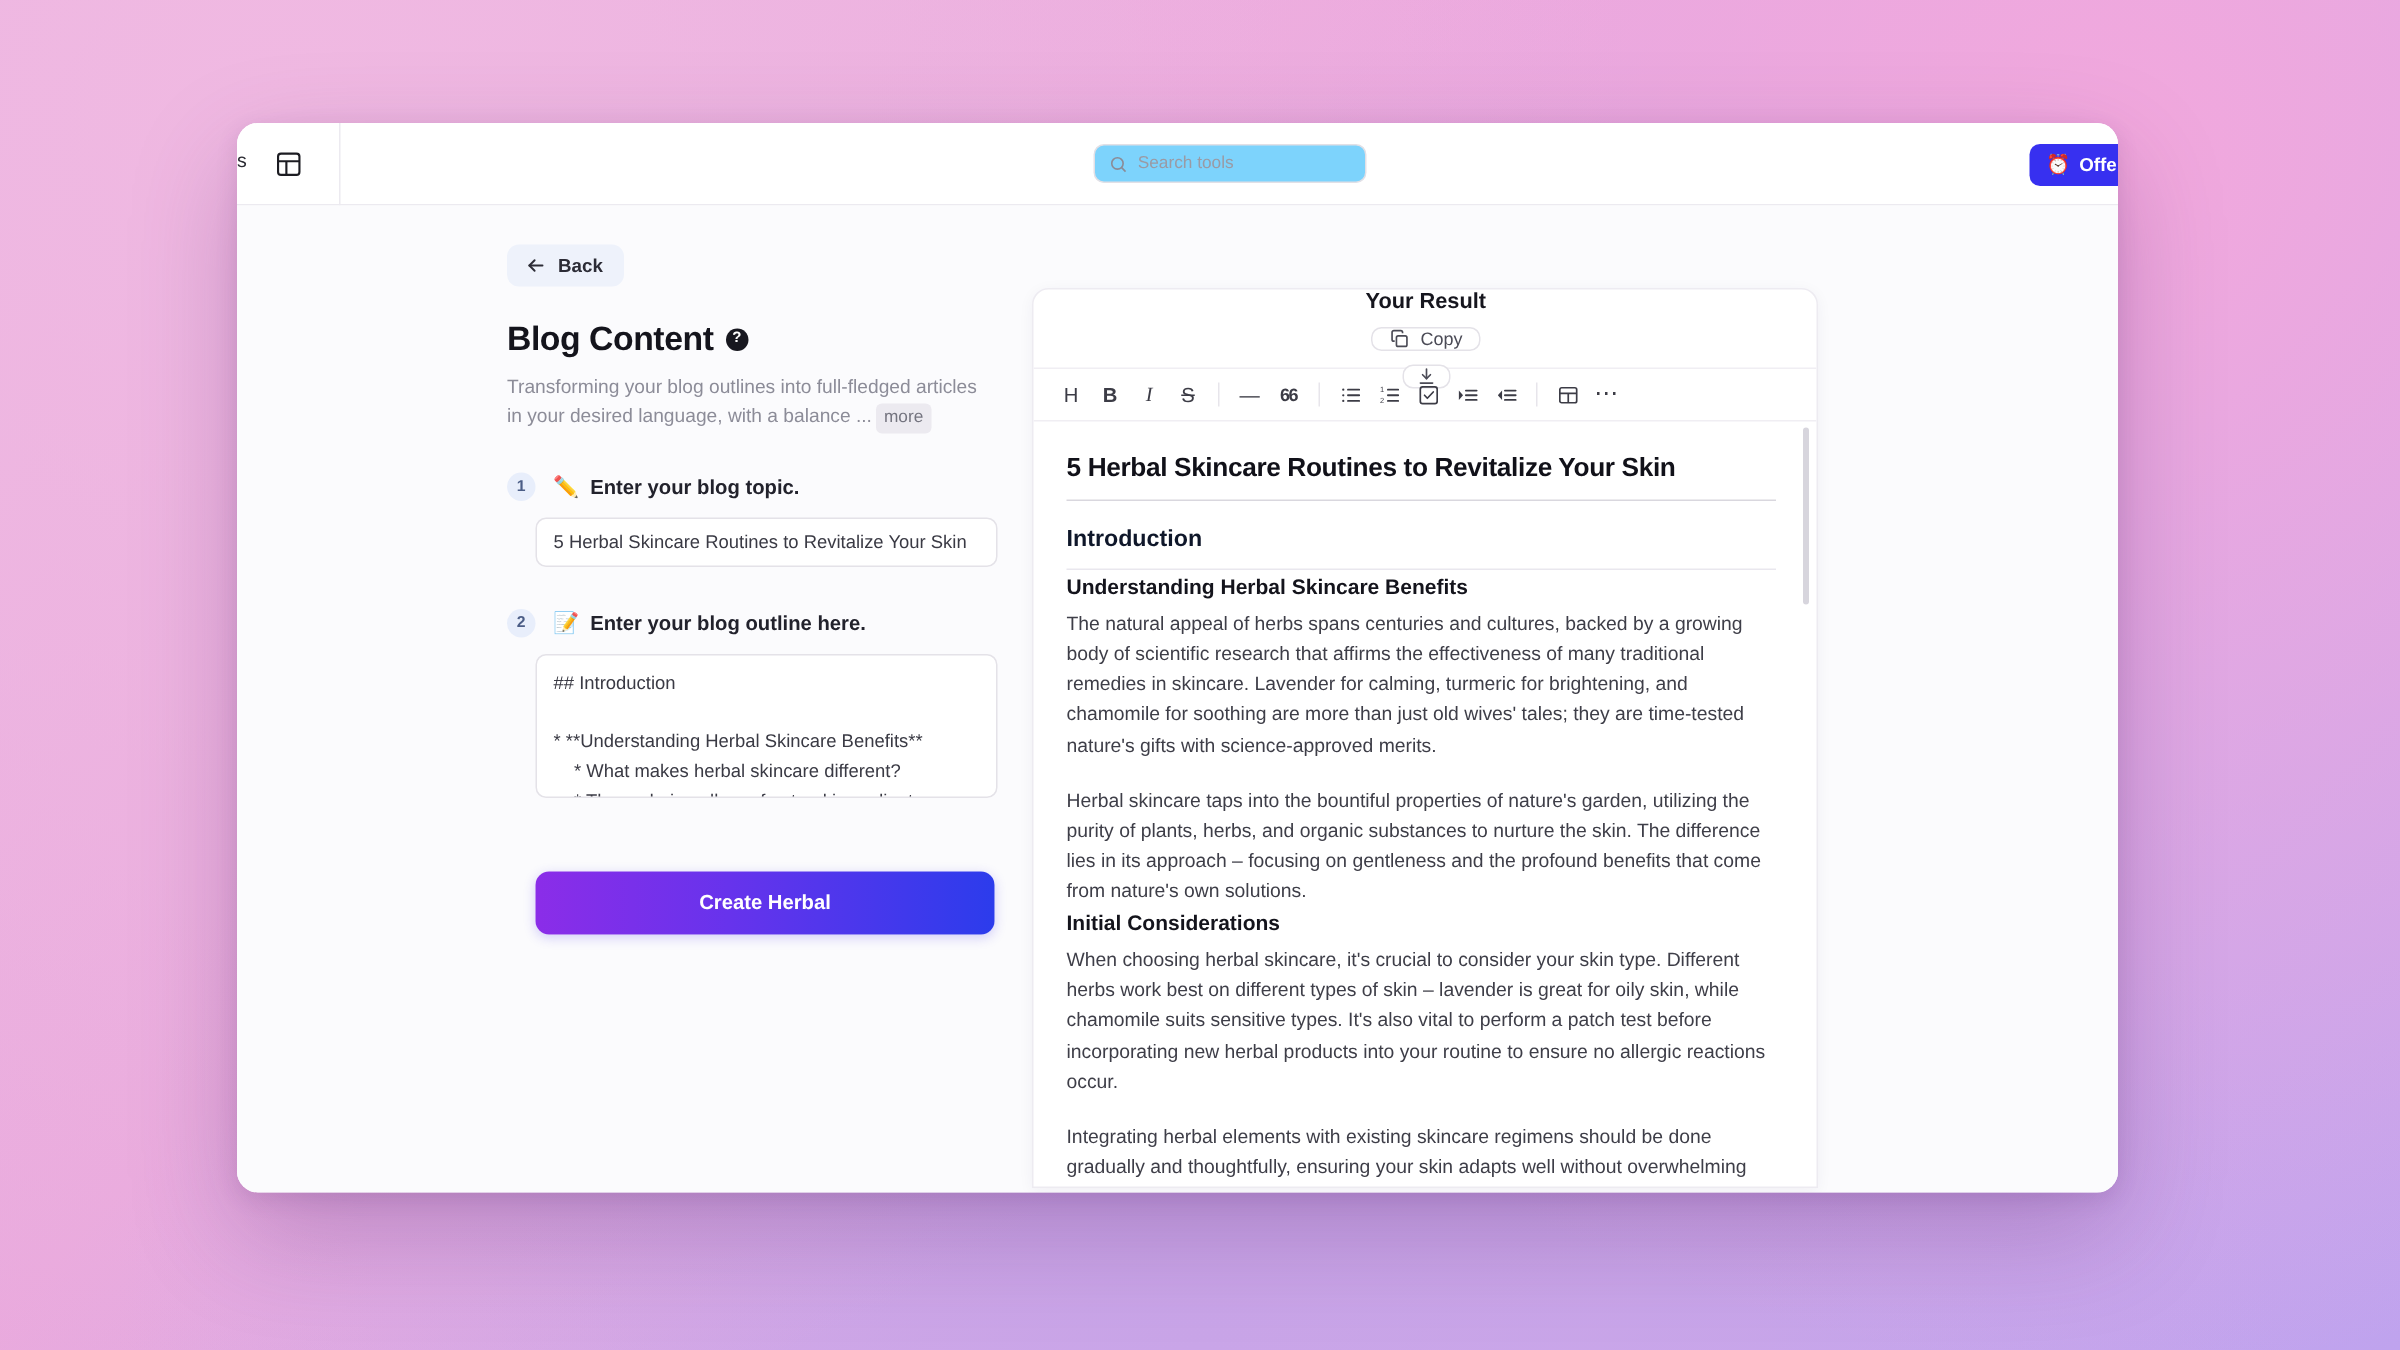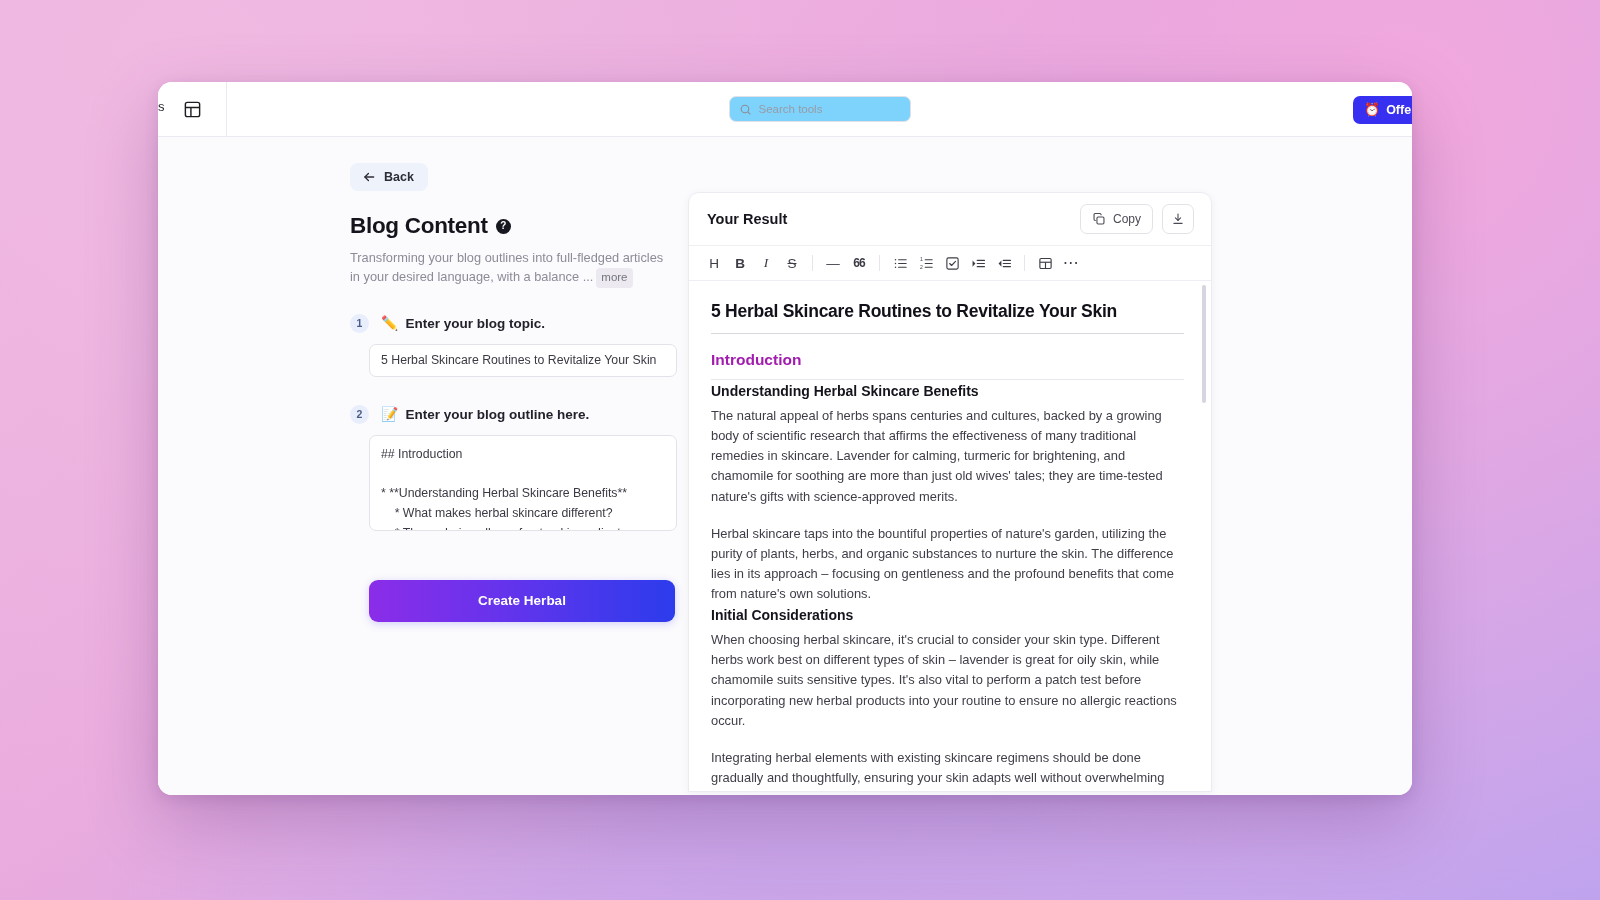--- a/index.html
+++ b/index.html
@@ -72,21 +72,21 @@
   }
   .offer-btn .emoji { font-size:13px; line-height:1; }
 
   
   .content {
     position:absolute; left:0; top:55px; right:0; bottom:0;
     background:#fbfbfd;
   }
 
   
-  .form-col { position:absolute; left:192px; top:0; width:320px; }
+  .form-col { position:absolute; left:180px; top:0; width:320px; }
 
   .back-btn {
     display:inline-flex; align-items:center; gap:8px;
     background:#eef2fb; border:none; border-radius:8px;
     height:28px; padding:0 14px 0 12px;
     color:#2c2c36; font-family:"Liberation Sans", sans-serif;
     font-size:12.5px; font-weight:600; cursor:pointer;
     margin-top:26px;
   }
   .back-btn svg { width:14px; height:14px; }
@@ -162,21 +162,21 @@
     position:absolute; left:530px; top:55px;
     width:524px; height:600px;
     background:#fff;
     border:1px solid #edebf1;
     border-radius:11px 11px 0 0;
     overflow:hidden;
     box-shadow:0 2px 10px rgba(40,20,70,.05);
   }
   .result-head {
     height:52px; display:flex; align-items:center;
-    padding:0 17px 0 18px; gap:9px;
+    padding:0 17px 0 18px; gap:9px;flex-direction:column;
   }
   .result-title { font-size:14.5px; font-weight:600; color:#16161e; flex:1; }
   .ghost-btn {
     height:30px; border:1px solid #e4e2e8; border-radius:7px;
     background:#fff; cursor:pointer;
     display:flex; align-items:center; gap:7px; padding:0 11px;
     font-family:"Liberation Sans", sans-serif;
     font-size:12px; color:#4b4b56;
   }
   .icon-btn {
@@ -208,21 +208,21 @@
 
   
   .doc-wrap { position:relative; height:512px; overflow:hidden; }
   .doc { padding:20px 27px 0 22px; }
   .doc h1 {
     font-size:17.5px; font-weight:700; color:#111119;
     letter-spacing:-.25px; padding-bottom:11px;
     border-bottom:1px solid #d9d7de;
   }
   .doc h2 {
-    font-size:15.5px; font-weight:700; color:#a21caf;
+    font-size:15.5px; font-weight:700; color:#0f172a;
     margin-top:17px; padding-bottom:10px;
     border-bottom:1px solid #e9e7ee;
   }
   .doc h3 { font-size:14px; font-weight:700; color:#14141c; margin-top:3px; }
   .doc p {
     font-size:12.9px; line-height:1.56; color:#3e3e48;
     margin-top:7px;
   }
   .doc p + p { margin-top:17px; }
 

